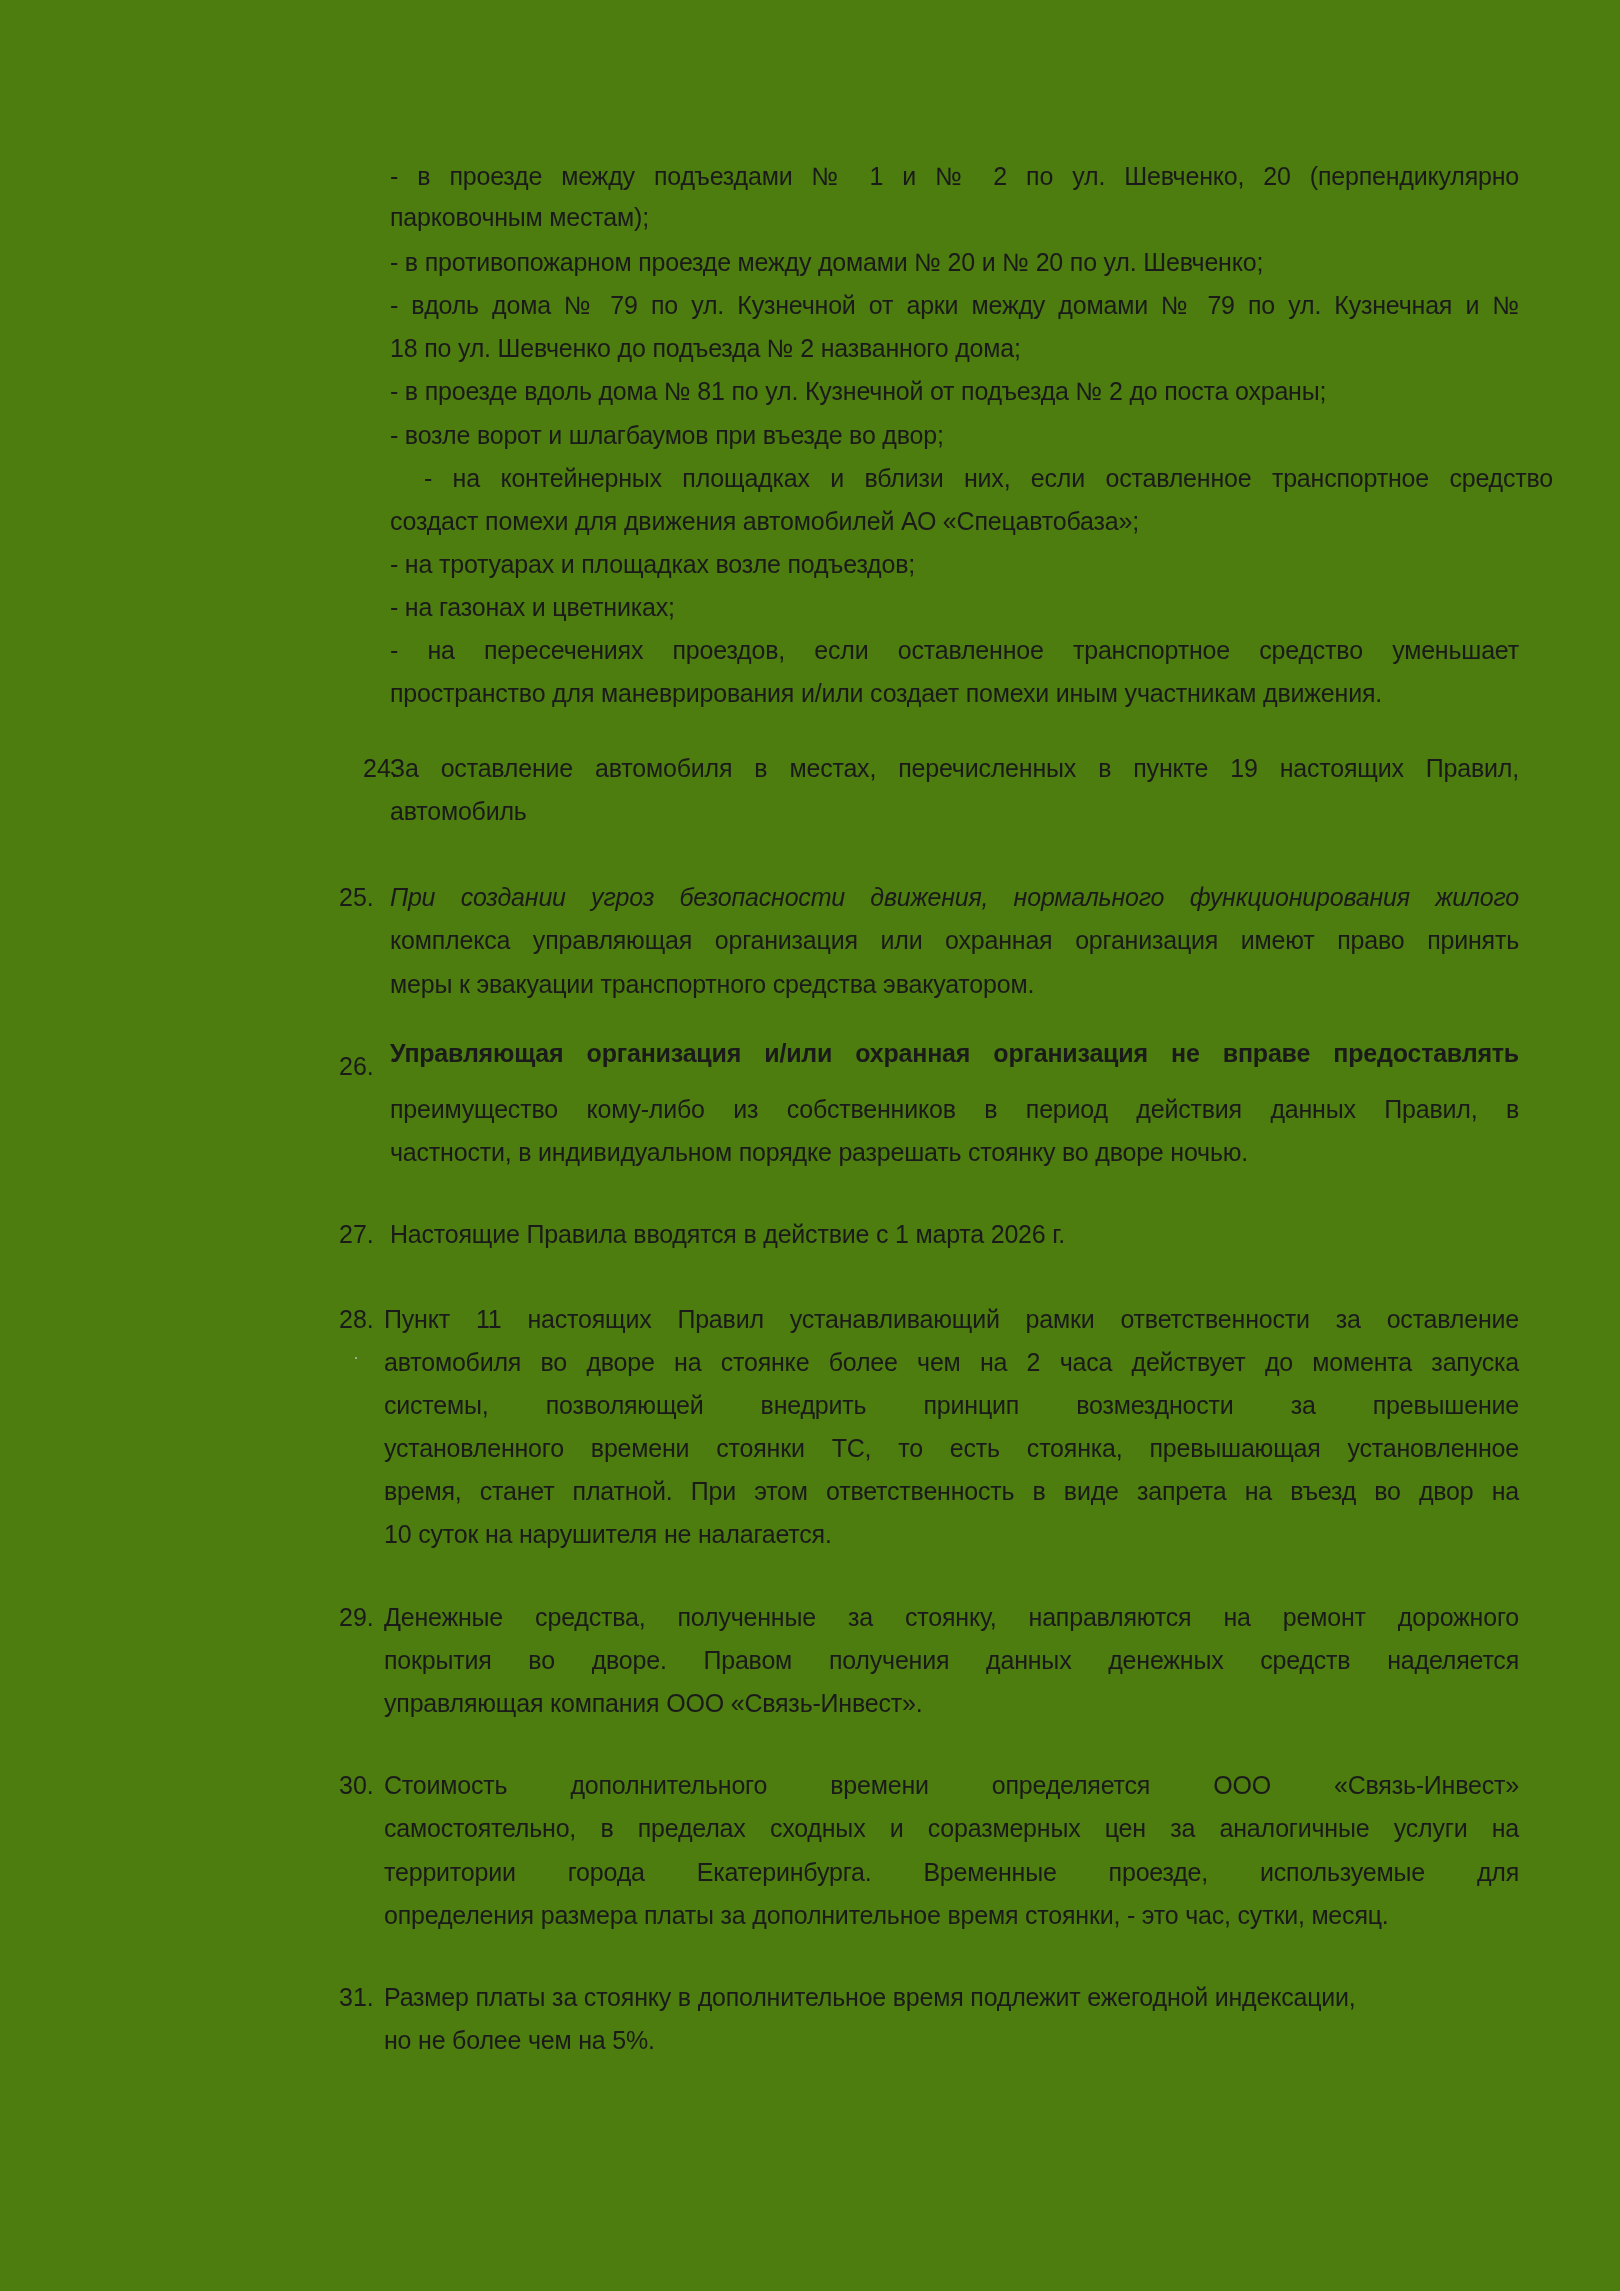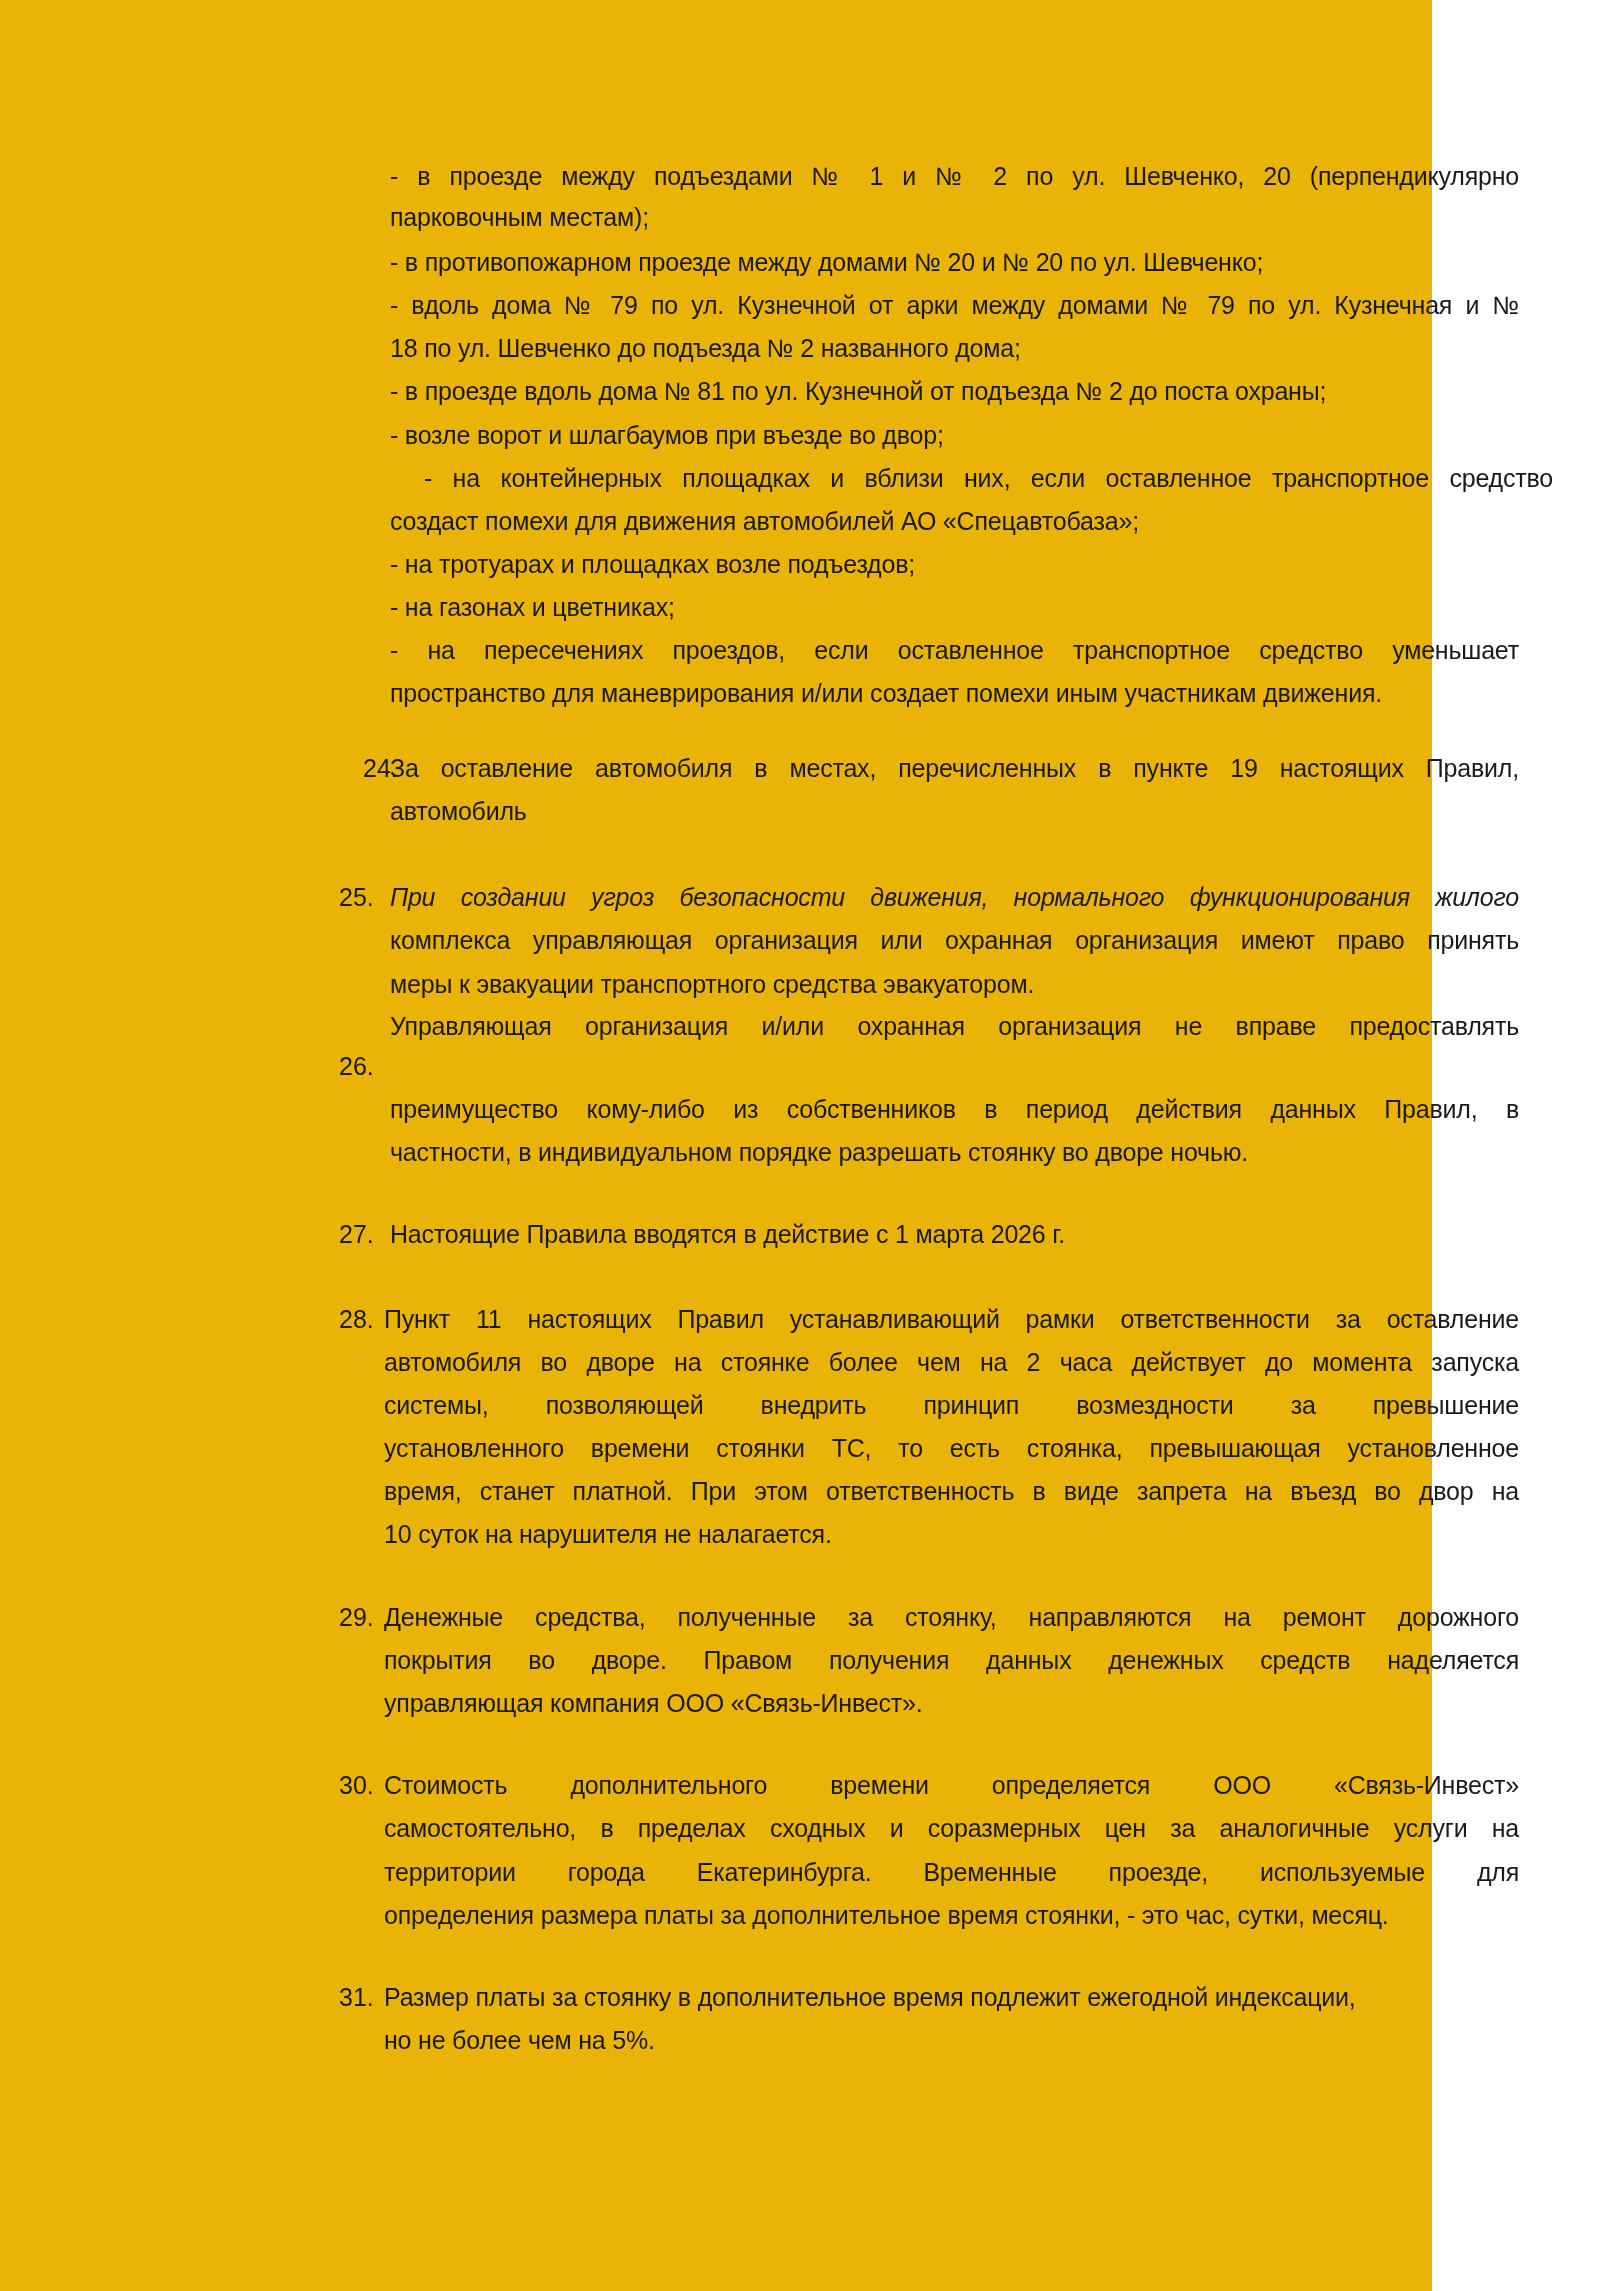--- a/index.html
+++ b/index.html
@@ -1,18 +1,18 @@
 <!DOCTYPE html>
 <html><head>
 <meta charset="utf-8">
 <style>
   html, body { margin: 0; padding: 0; background: #ffffff; }
   body { width: 1620px; height: 2292px; position: relative; overflow: hidden;
          font-family: "Liberation Sans", "DejaVu Sans", sans-serif; color: #1a1a1a; }
-  .page { position: absolute; left: 0; top: 0; width: 1432px; height: 2292px; background: #eab308; }
+  .page { position: absolute; left: 0; top: 0; width: 1620px; height: 2292px; background: #4d7c0f; }
   .line { position: absolute; font-size: 25px; line-height: 43px; white-space: nowrap;
           letter-spacing: -0.2px; transform-origin: left top; }
   .justify { text-align: justify; text-align-last: justify; white-space: normal; }
   .num { position: absolute; font-size: 25px; line-height: 43px; }
   .artifact { position: absolute; left: 355px; top: 1357px; width: 2px; height: 2px; background: #bbb; border-radius: 50%; }
 </style>
 </head>
 <body>
 
 <div class="page">
@@ -41,21 +41,21 @@
 
   <div>
     <div class="num" style="left:339px; top:876px;">25.</div>
     <div class="line justify" style="left:390px; top:876px; width:1129px;font-style:italic;">При создании угроз безопасности движения, нормального функционирования жилого</div>
     <div class="line justify" style="left:390px; top:919px; width:1129px;">комплекса управляющая организация или охранная организация имеют право принять</div>
     <div class="line" style="left:390px; top:963px;">меры к эвакуации транспортного средства эвакуатором.</div>
   </div>
 
   <div>
     <div class="num" style="left:339px; top:1045px;">26.</div>
-    <div class="line justify" style="left:390px; top:1005px; width:1129px;">Управляющая организация и/или охранная организация не вправе предоставлять</div>
+    <div class="line justify" style="left:390px; top:1032px; width:1129px;font-weight:bold;">Управляющая организация и/или охранная организация не вправе предоставлять</div>
     <div class="line justify" style="left:390px; top:1088px; width:1129px;">преимущество кому-либо из собственников в период действия данных Правил, в</div>
     <div class="line" style="left:390px; top:1131px;">частности, в индивидуальном порядке разрешать стоянку во дворе ночью.</div>
   </div>
 
   <div>
     <div class="num" style="left:339px; top:1213px;">27.</div>
     <div class="line" style="left:390px; top:1213px;">Настоящие Правила вводятся в действие с 1 марта 2026 г.</div>
   </div>
 
   <div>

